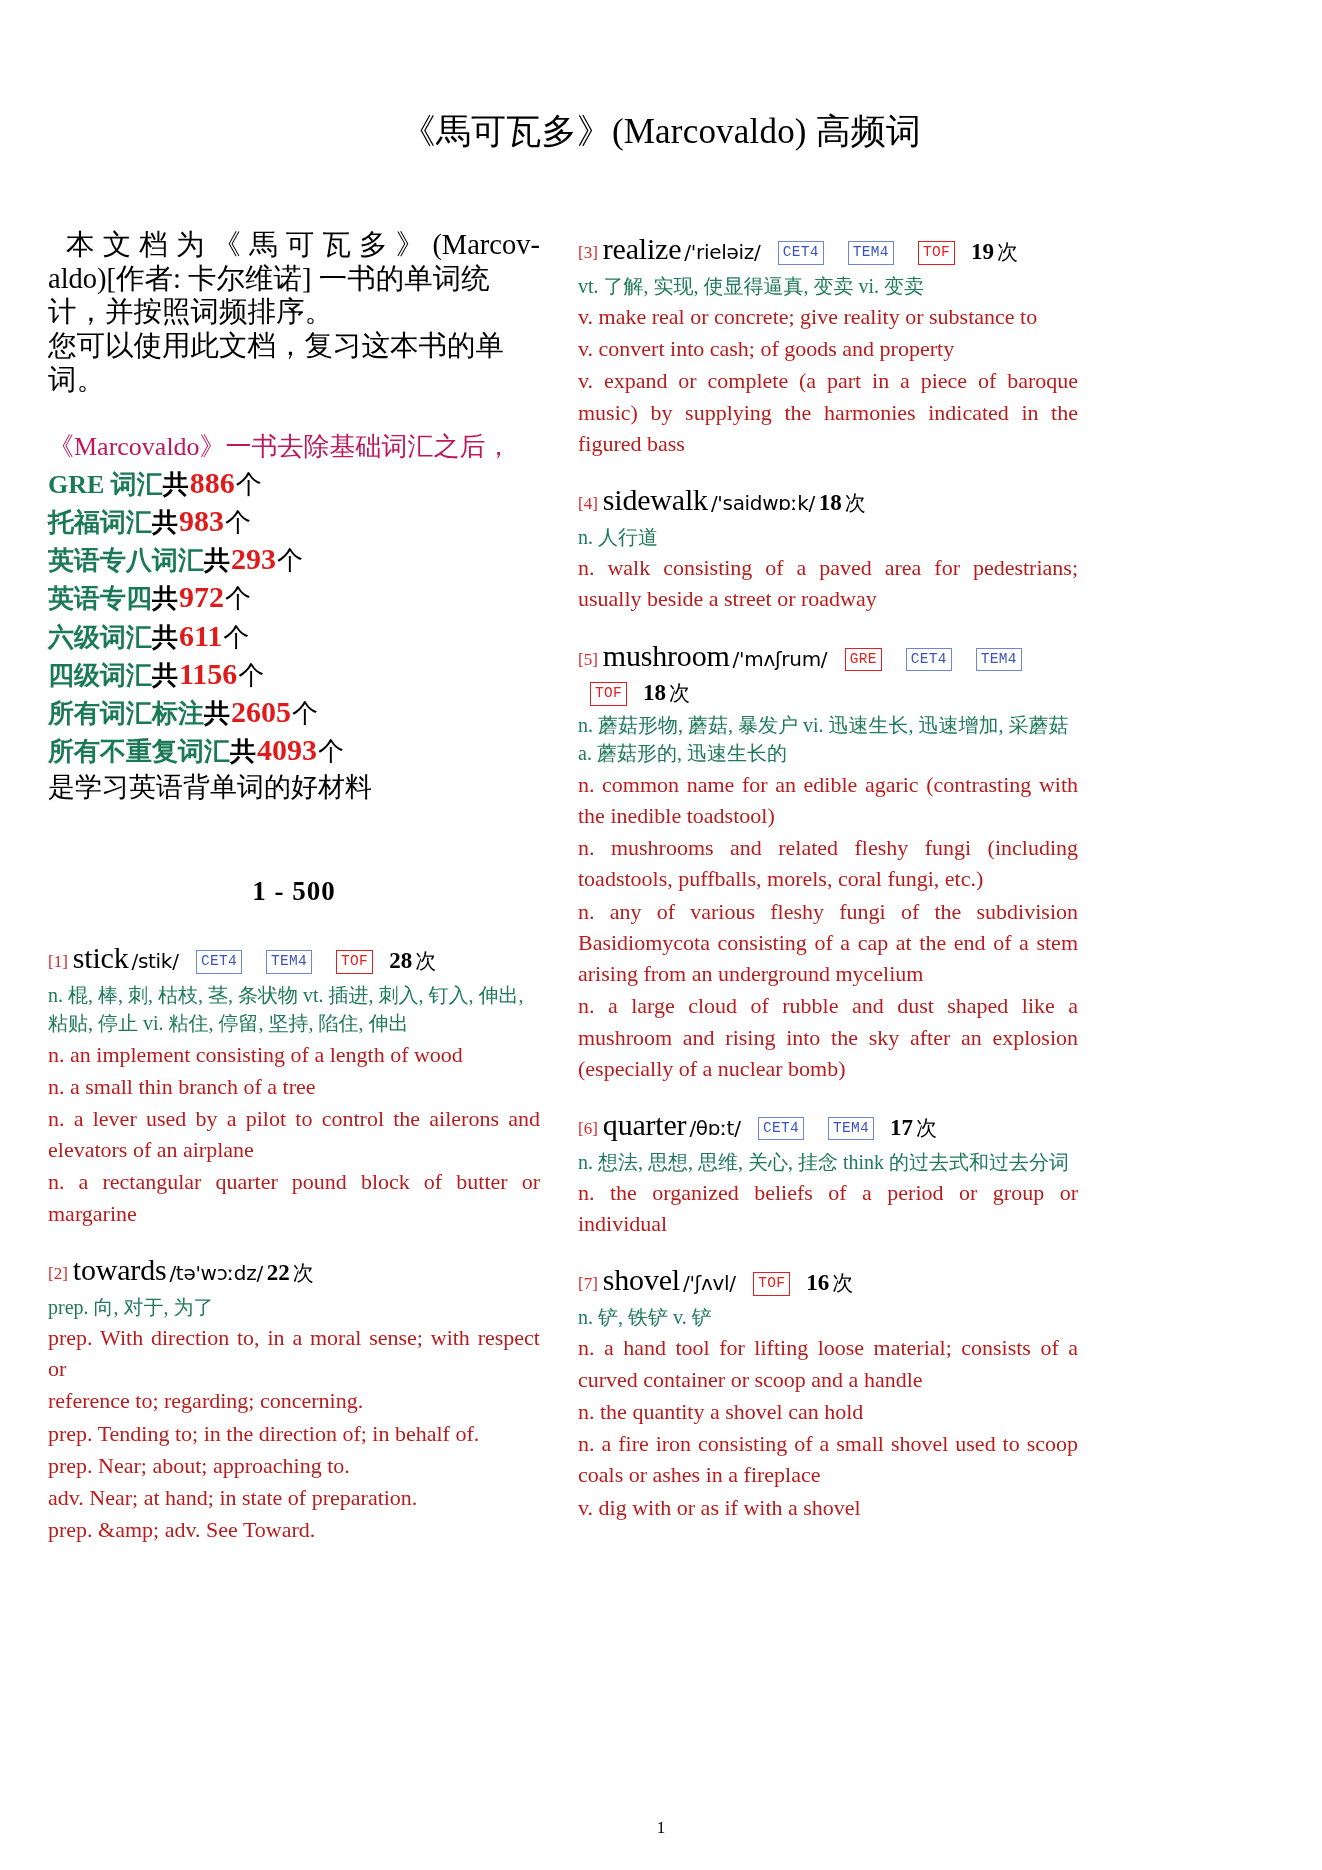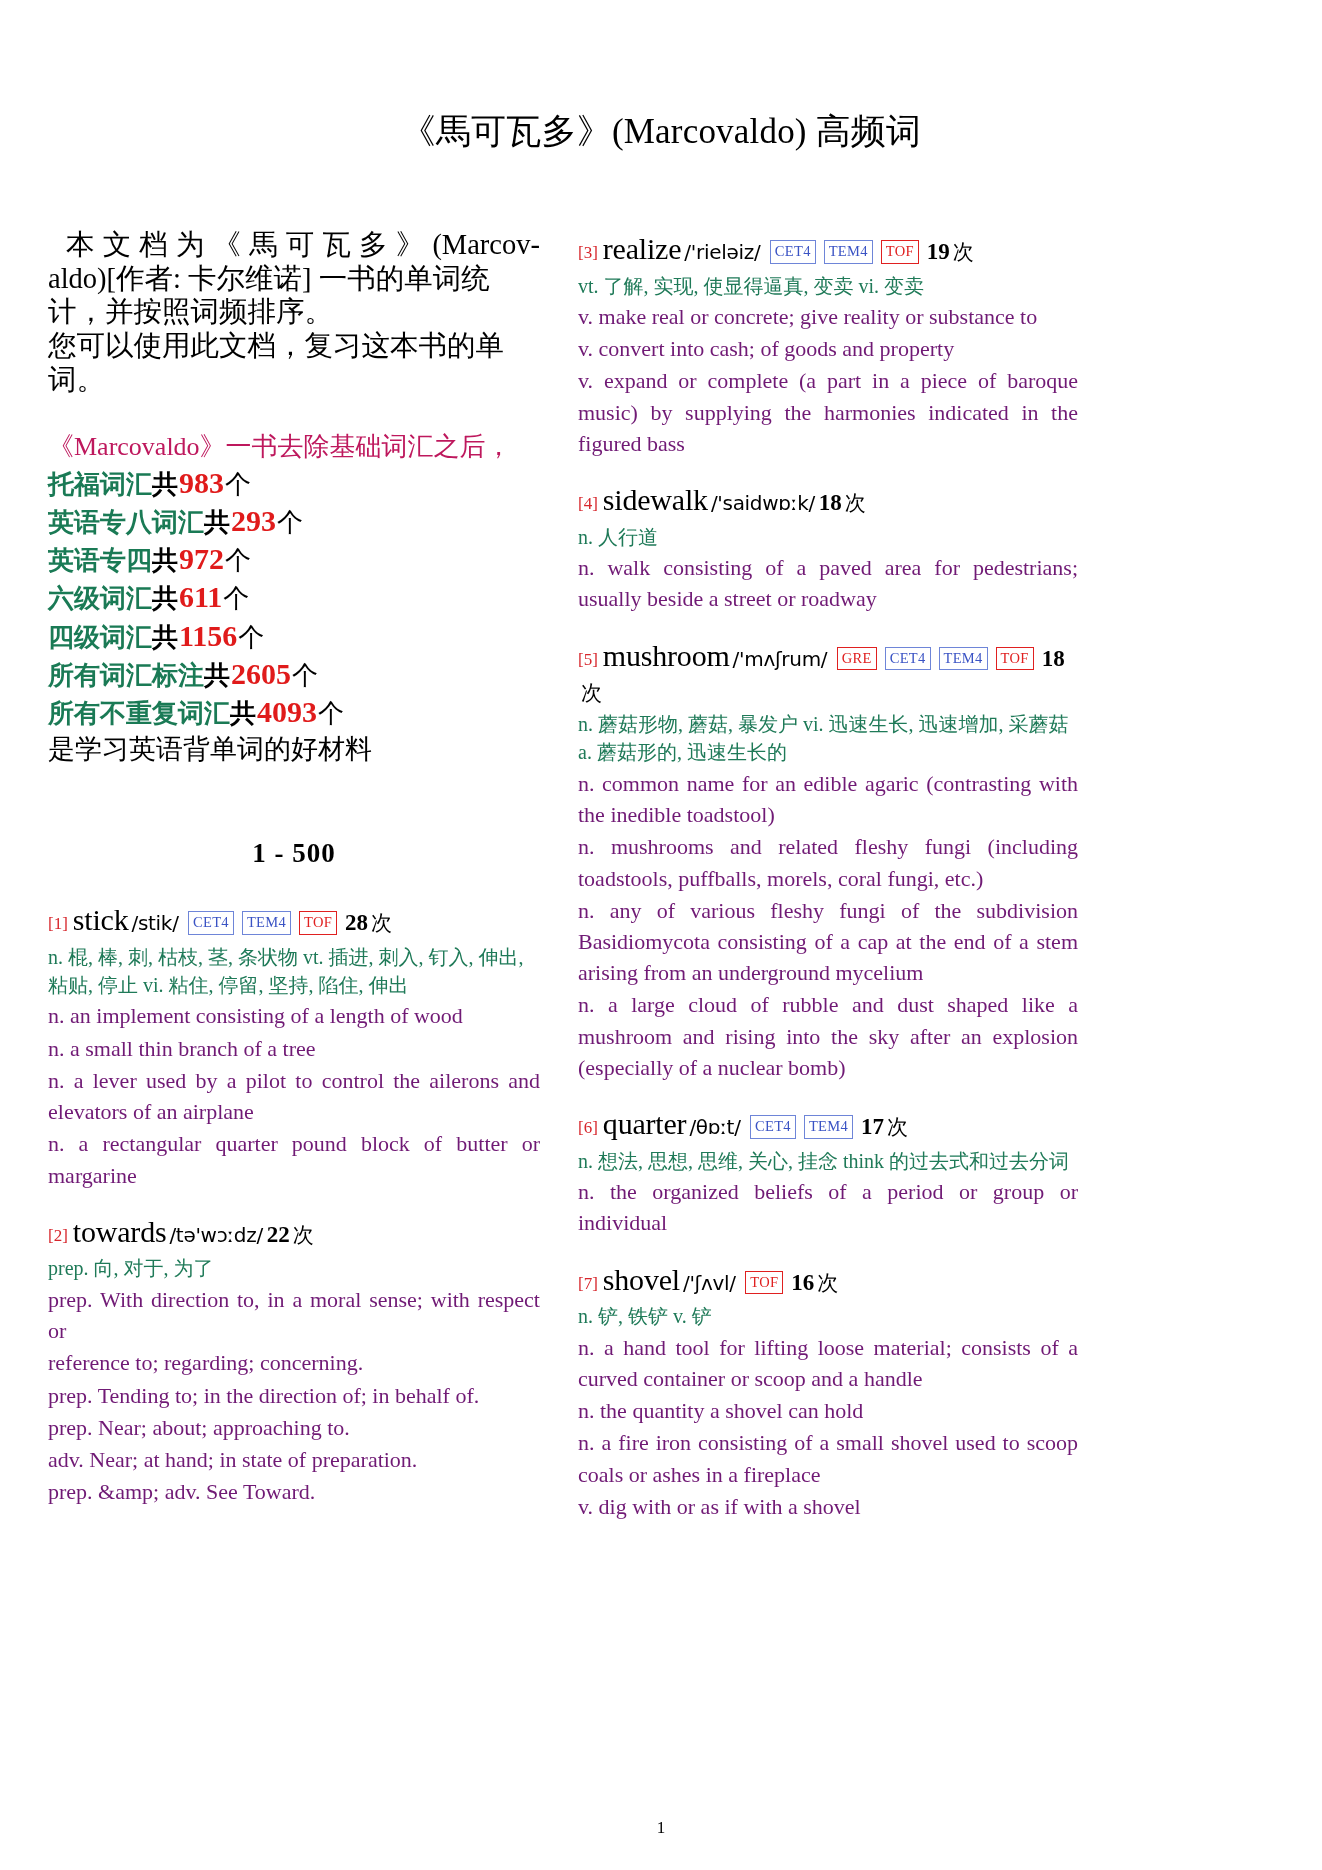--- a/index.html
+++ b/index.html
@@ -126,24 +126,24 @@
   }
   .phon {
     font-family: "DejaVu Sans", sans-serif;
     font-size: 20px;
     color: #000;
     letter-spacing: -0.3px;
   }
   .badge {
     display: inline-block;
     font-size: 14.5px;
-    font-family: Liberation Serif, serif;
+    font-family: Liberation Mono, monospace;
     line-height: 1;
     padding: 3px 4px 4px 4px;
-    margin: 0 4px;
+    margin: 0 12px;
     vertical-align: 3px;
     letter-spacing: 0.3px;
   }
   .badge-blue {
     color: #3a53c4;
     border: 1px solid #6e85d8;
   }
   .badge-red {
     color: #e02020;
     border: 1.4px solid #e02020;
@@ -155,21 +155,21 @@
   }
   .count-unit { font-size: 21px; padding-left: 3px; }
 
   .def-cn {
     color: #1f7a58;
     font-size: 20px;
     line-height: 1.42;
     margin-top: 1px;
   }
   .def-en {
-    color: #701a75;
+    color: #b91c1c;
     font-size: 22px;
     line-height: 1.42;
     text-align: justify;
     text-justify: inter-word;
     margin-top: 1px;
   }
 
   
   .page-number {
     position: absolute;
@@ -196,20 +196,23 @@
         <p class="l1 justified">本文档为《馬可瓦多》(Marcov-</p>
         <p>aldo)[作者: 卡尔维诺] 一书的单词统</p>
         <p>计，并按照词频排序。</p>
         <p>您可以使用此文档，复习这本书的单</p>
         <p>词。</p>
       </div>
 
       <div class="stats">
         <div class="lead">《Marcovaldo》一书去除基础词汇之后，</div>
 
+        <div class="stat-row">
+          <span class="stat-label">GRE 词汇</span><span class="stat-mid">共</span><span class="stat-num">886</span><span class="stat-unit">个</span>
+        </div>
         <div class="stat-row">
           <span class="stat-label">托福词汇</span><span class="stat-mid">共</span><span class="stat-num">983</span><span class="stat-unit">个</span>
         </div>
         <div class="stat-row">
           <span class="stat-label">英语专八词汇</span><span class="stat-mid">共</span><span class="stat-num">293</span><span class="stat-unit">个</span>
         </div>
         <div class="stat-row">
           <span class="stat-label">英语专四</span><span class="stat-mid">共</span><span class="stat-num">972</span><span class="stat-unit">个</span>
         </div>
         <div class="stat-row">

